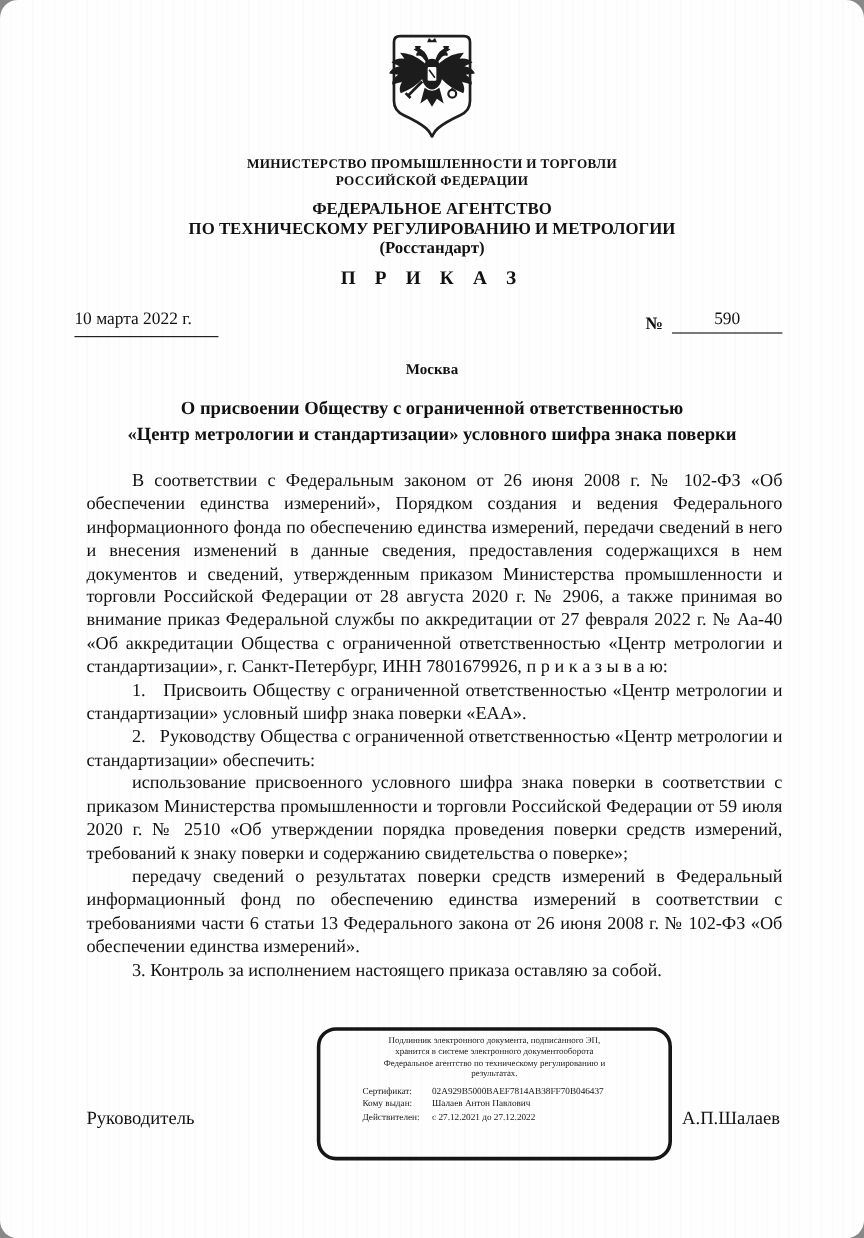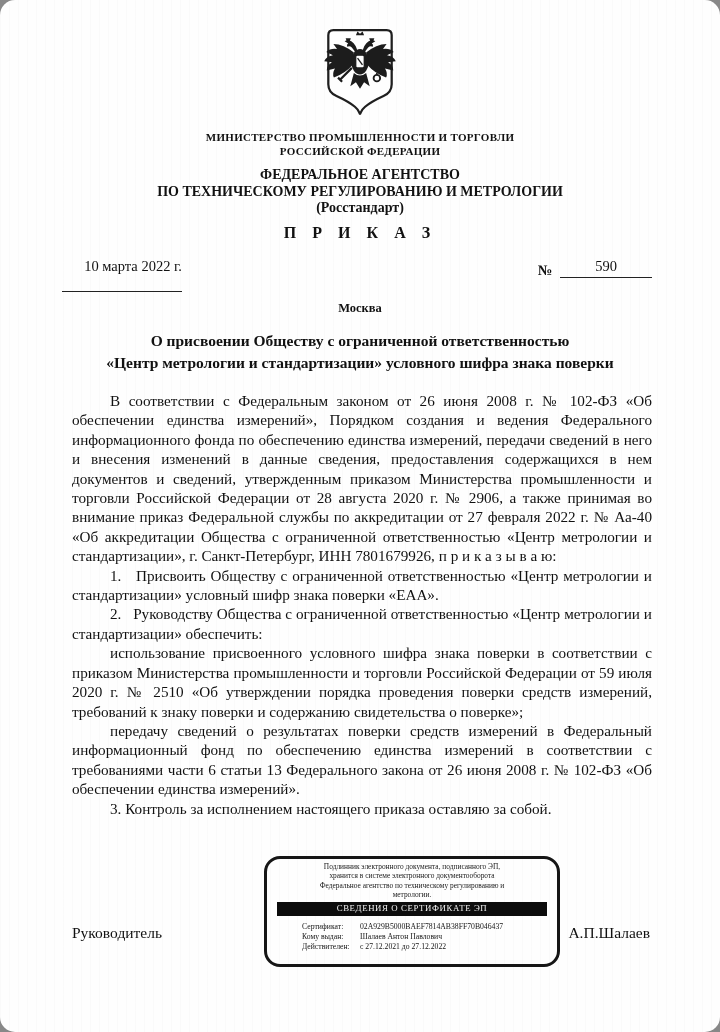--- a/index.html
+++ b/index.html
@@ -17,22 +17,22 @@
     border-radius: 15px;
   }
   .emblem { position: absolute; top: 26px; left: 0; right: 0; display: flex; justify-content: center; }
   .ministry { position: absolute; top: 131px; left: 0; right: 0; text-align: center;
               font-weight: bold; font-size: 11px; line-height: 13.5px; letter-spacing: 0.3px; }
   .agency   { position: absolute; top: 167px; left: 0; right: 0; text-align: center;
               font-weight: bold; font-size: 14px; line-height: 16.5px; }
   .order-heading { position: absolute; top: 224px; left: 0; right: 0; text-align: center;
               font-weight: bold; font-size: 16px; letter-spacing: 6px; }
   .date-row { position: absolute; top: 258px; left: 0; right: 0; height: 26px; font-size: 14.5px; }
-  .date-field { position: absolute; left: 62px; top: 0; width: 120px; text-align: right;
-              border-bottom: 1.6px solid #222; padding-bottom: 16px; }
+  .date-field { position: absolute; left: 62px; top: 0; width: 120px; text-align: left;
+              border-bottom: 1.6px solid #222; padding-bottom: 5px; }
   .num-sign { position: absolute; left: 538px; top: 4px; font-weight: bold; font-size: 14.5px; }
   .num-field { position: absolute; left: 560px; top: 0; width: 92px; text-align: center;
               border-bottom: 1.6px solid #222; padding-bottom: 2px; }
   .city { position: absolute; top: 301px; left: 0; right: 0; text-align: center;
               font-weight: bold; font-size: 12.5px; }
   .doc-title { position: absolute; top: 330px; left: 60px; right: 60px; text-align: center;
               font-weight: bold; font-size: 15.5px; line-height: 22px; }
   .body-text { position: absolute; top: 391px; left: 72px; width: 580px; z-index: 2;
               font-size: 15.2px; line-height: 19.4px; text-align: justify; }
   .body-text p { text-indent: 38px; margin: 0; }
@@ -112,23 +112,22 @@
     <p>использование присвоенного условного шифра знака поверки в соответствии с приказом Министерства промышленности и торговли Российской Федерации от 59 июля 2020 г. № 2510 «Об утверждении порядка проведения поверки средств измерений, требований к знаку поверки и содержанию свидетельства о поверке»;</p>
     <p>передачу сведений о результатах поверки средств измерений в Федеральный информационный фонд по обеспечению единства измерений в соответствии с требованиями части 6 статьи 13 Федерального закона от 26 июня 2008 г. № 102-ФЗ «Об обеспечении единства измерений».</p>
     <p>3. Контроль за исполнением настоящего приказа оставляю за собой.</p>
   </div>
 
   <div class="stamp">
     <div class="stamp-head">
       <div>Подлинник электронного документа, подписанного ЭП,</div>
       <div>хранится в системе электронного документооборота</div>
       <div>Федеральное агентство по техническому регулированию и</div>
-      <div>метрологии.</div>
+      <div>результатах.</div>
     </div>
-    <div class="stamp-bar">СВЕДЕНИЯ О СЕРТИФИКАТЕ ЭП</div>
     <div class="stamp-cert">
       <div><span class="stamp-row-label">Сертификат:</span><span>02A929B5000BAEF7814AB38FF70B046437</span></div>
       <div><span class="stamp-row-label">Кому выдан:</span><span>Шалаев Антон Павлович</span></div>
       <div><span class="stamp-row-label">Действителен:</span><span>с 27.12.2021 до 27.12.2022</span></div>
     </div>
   </div>
 
   <div class="signature-row">
     <span>Руководитель</span>
     <span>А.П.Шалаев</span>

